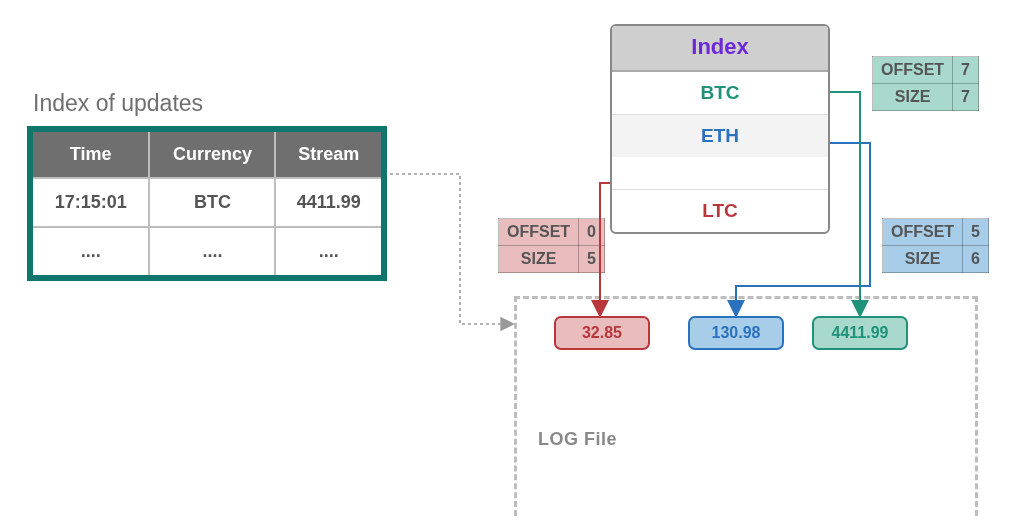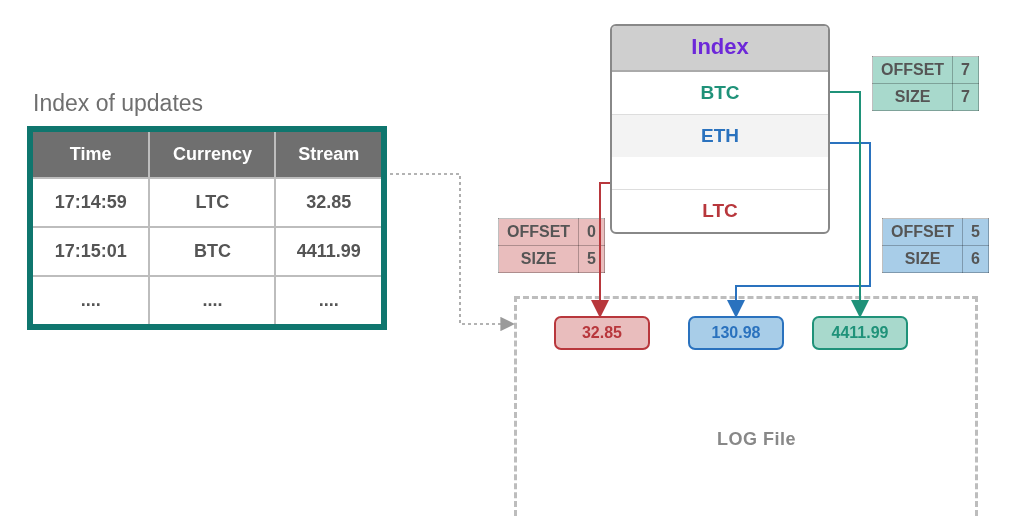--- a/index.html
+++ b/index.html
@@ -98,21 +98,21 @@
     top: 296px;
     width: 464px;
     height: 220px;
     border: 3px dashed #bdbdbd;
     border-bottom: none;
   }
   .log-label {
     position: absolute;
     left: 0; right: 0;
     top: 130px;
-    text-align: center;
+    text-align: left;
     font-weight: 800;
     font-size: 18px;
     color: #888;
     letter-spacing: .5px;
     padding-left: 21px;
   }
   .pill {
     position: absolute;
     border-radius: 7px;
     font-weight: 700;
@@ -134,25 +134,20 @@
 
 <table class="stream-table">
   <thead>
     <tr>
       <th>Time</th>
       <th>Currency</th>
       <th>Stream</th>
     </tr>
   </thead>
   <tbody>
-    <tr>
-      <td>17:14:59</td>
-      <td class="c-ltc">LTC</td>
-      <td>32.85</td>
-    </tr>
     <tr>
       <td>17:15:01</td>
       <td class="c-btc">BTC</td>
       <td>4411.99</td>
     </tr>
     <tr>
       <td>....</td>
       <td>....</td>
       <td>....</td>
     </tr>

